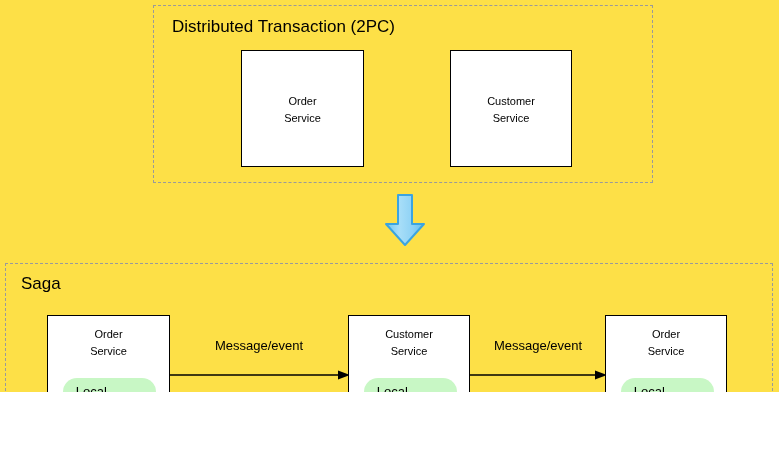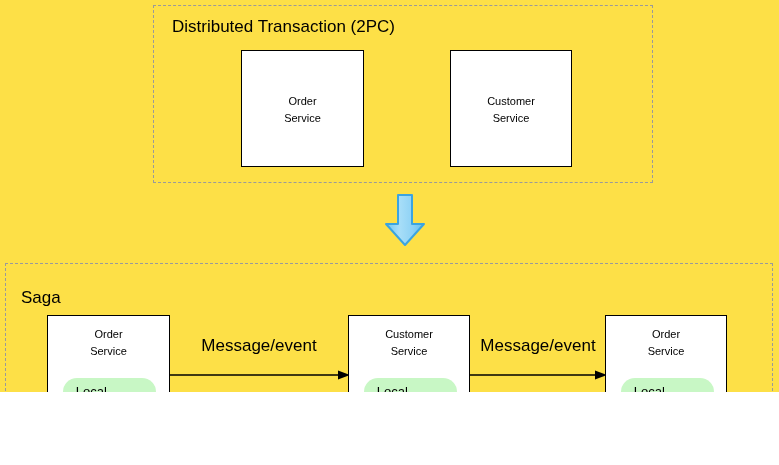--- a/index.html
+++ b/index.html
@@ -67,21 +67,21 @@
     border-radius: 14px;
   }
 
   
   .flow-arrow {
     position: absolute;
     height: 12px;
   }
   .flow-label {
     position: absolute;
-    font-size: 17px;
+    font-size: 13px;
     line-height: 17px;
     color: #000;
     text-align: center;
     white-space: nowrap;
   }
 
   
   .down-arrow {
     position: absolute;
   }
@@ -114,21 +114,21 @@
           <stop offset="70%" stop-color="#8ed2f5"></stop>
           <stop offset="100%" stop-color="#62bdea"></stop>
         </linearGradient>
       </defs>
       <path d="M15 2 L29 2 L29 31 L41 31 L22 52 L3 31 L15 31 Z" fill="url(#blueGrad)" stroke="#3ba4e0" stroke-width="2" stroke-linejoin="round"></path>
     </svg>
   </div>
 
   <div class="group" style="left:5px; top:263px; width:768px; height:198px;"></div>
 
-  <div class="group-title" style="left:21px; top:288px;">Saga</div>
+  <div class="group-title" style="left:21px; top:274px;">Saga</div>
 
   <div class="service-box" style="left:47px; top:315px; width:123px; height:119px;">
     <div class="service-label" style="top:10px;">Order
 Service</div>
     <div class="local-tx" style="left:15px; top:62px; width:93px; height:44px;">Local
 Transaction</div>
   </div>
 
   <div class="flow-label" style="left:170px; top:337px; width:178px;">Message/event</div>
   <div class="flow-arrow" style="left:170px; top:367px; width:180px;">

